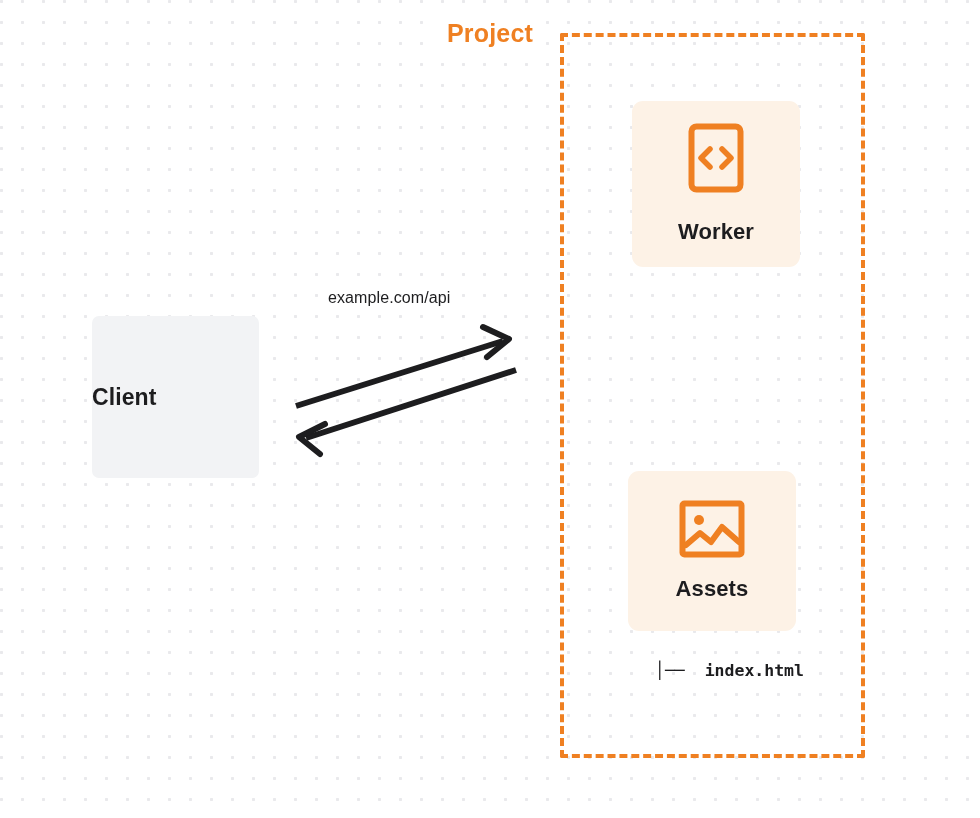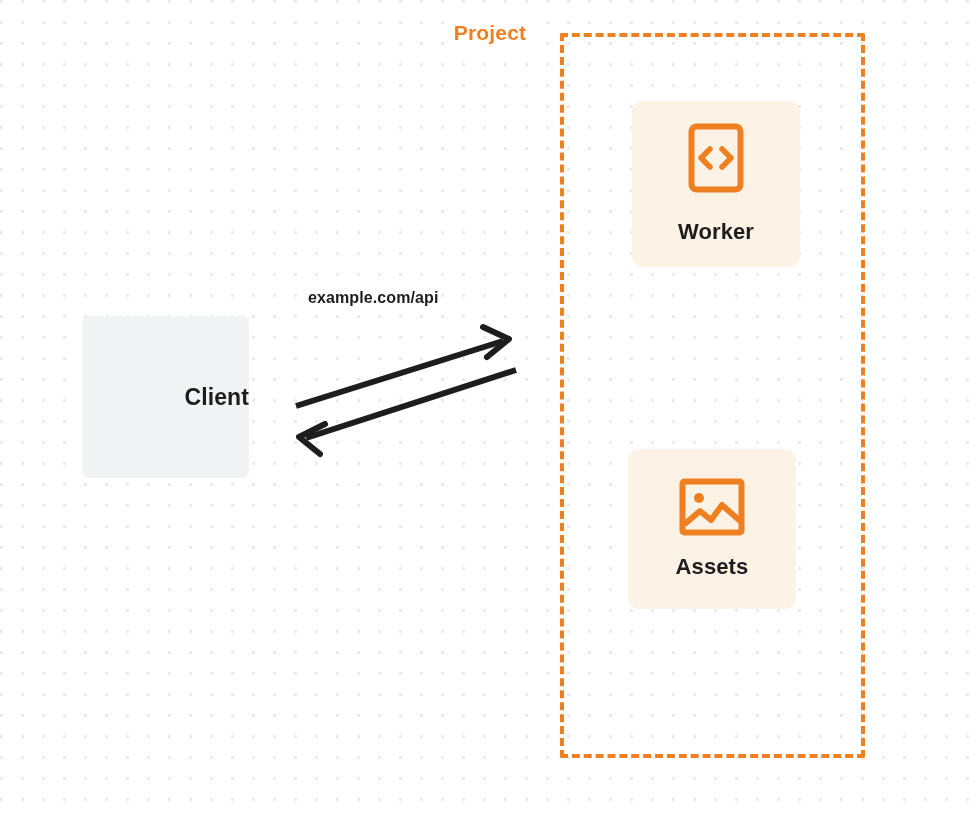--- a/index.html
+++ b/index.html
@@ -20,29 +20,29 @@
     height: 818px;
     background-color: #ffffff;
     background-image: radial-gradient(#e9e9ec 1.4px, transparent 1.5px);
     background-size: 21px 21px;
     background-position: 12px 12px;
   }
 
   
   #client-node {
     position: absolute;
-    left: 82px;
+    left: 92px;
     top: 316px;
     width: 167px;
     height: 162px;
     background: #f2f3f5;
     border-radius: 7px;
     display: flex;
     align-items: center;
-    justify-content: flex-end;
+    justify-content: flex-start;
   }
   #client-node .node-label {
     font-size: 23px;
     font-weight: 700;
     color: #1d1d1f;
     letter-spacing: 0.1px;
   }
 
   
   #project-container {
@@ -55,21 +55,21 @@
     border: 4px dashed #ef8022;
     border-radius: 2px;
   }
   #project-title {
     position: absolute;
     left: 50%;
     top: 33px;
     transform: translate(-50%, -50%);
     background: #ffffff;
     padding: 0 7px;
-    font-size: 21px;
+    font-size: 25px;
     font-weight: 700;
     color: #ef8022;
     white-space: nowrap;
     letter-spacing: 0.2px;
   }
 
   
   .card {
     position: absolute;
     background: #fdf2e6;
@@ -81,21 +81,21 @@
   }
   #worker-card {
     left: 632px;
     top: 101px;
     width: 168px;
     height: 166px;
     gap: 8px;
   }
   #assets-card {
     left: 628px;
-    top: 449px;
+    top: 471px;
     width: 168px;
     height: 160px;
   }
   .card .card-icon {
     display: block;
     margin-bottom: 14px;
   }
   .card .card-label {
     font-size: 22px;
     font-weight: 700;
@@ -114,24 +114,24 @@
     font-weight: 700;
     line-height: 21.5px;
     color: #1d1d1f;
     text-align: right;
     white-space: pre;
   }
 
   
   #arrow-label {
     position: absolute;
-    left: 308px;
+    left: 328px;
     top: 289px;
     font-size: 16px;
-    font-weight: 700;
+    font-weight: 400;
     color: #1d1d1f;
     letter-spacing: 0.1px;
     white-space: nowrap;
   }
 
   
   #arrow-layer {
     position: absolute;
     left: 0;
     top: 0;
@@ -183,16 +183,17 @@
       <svg width="66" height="58" viewBox="0 0 66 58" xmlns="http://www.w3.org/2000/svg">
         <rect x="3.5" y="3.5" width="59" height="51" rx="2" ry="2" fill="none" stroke="#ef8022" stroke-width="6"></rect>
         <circle cx="20" cy="20" r="5" fill="#ef8022"></circle>
         <polyline points="7,45 21,33 32,42 43,27 60,42" fill="none" stroke="#ef8022" stroke-width="6" stroke-linecap="round" stroke-linejoin="round"></polyline>
       </svg>
     </span>
     <span class="card-label">Assets</span>
   </div>
 
   <div id="file-tree">
+    <div>│──  index.html</div>
     
   </div>
 
 </div>
 
 </body></html>

